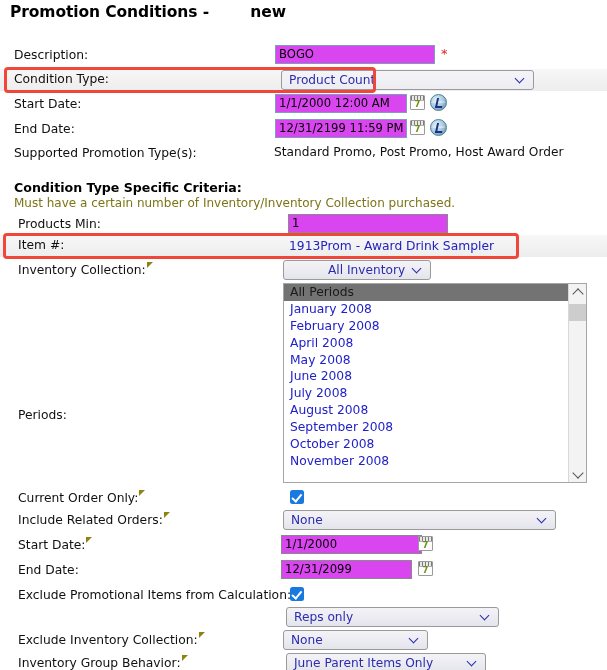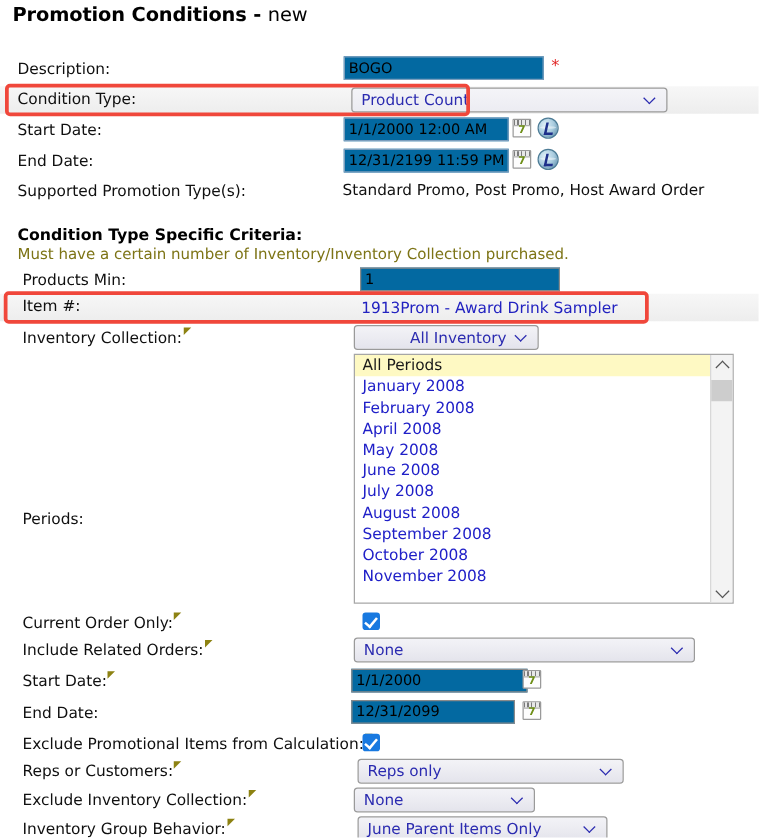--- a/index.html
+++ b/index.html
@@ -26,21 +26,21 @@
   .page-title {
     position: absolute;
     left: 10px;
     top: 3px;
     font-size: 15.5px;
     font-weight: bold;
     letter-spacing: -0.1px;
     white-space: nowrap;
   }
   .page-title .sep { font-weight: bold; }
-  .page-title .new { font-weight: normal; }
+  .page-title .new { font-weight: bold; margin-left: 36px; }
 
   
   .row {
     position: absolute;
     left: 0;
     width: 607px;
     height: 24px;
   }
   .lbl {
     position: absolute;
@@ -67,21 +67,21 @@
     width: 0; height: 0;
     border-left: 6px solid #8d8212;
     border-bottom: 6px solid transparent;
   }
 
   
   .tinput {
     position: absolute;
     box-sizing: border-box;
     height: 19px;
-    background: #0369a1;
+    background: #d946ef;
     border: 1px solid #7b9ebd;
     font-family: "DejaVu Sans", "Liberation Sans", sans-serif;
     font-size: 11.6px;
     line-height: 17px;
     padding: 0 2px 0 3px;
     color: #000;
     white-space: nowrap;
     overflow: hidden;
   }
   .tinput.plain {
@@ -145,21 +145,21 @@
   }
   .lb-item {
     font-size: 12.3px;
     line-height: 16.9px;
     height: 16.9px;
     padding-left: 6px;
     color: #2020c8;
     white-space: nowrap;
   }
   .lb-item.selected {
-    background: #fef9c3;
+    background: #737373;
     color: #1a1a1a;
   }
   .lb-scroll {
     position: absolute;
     right: 0;
     top: 0;
     bottom: 0;
     width: 17px;
     background: #f3f3f3;
     border-left: 1px solid #d8d8d8;
@@ -453,21 +453,20 @@
       <span class="num">7</span>
     </div>
   </div>
 
   <div class="row" style="top:584px;">
     <span class="lbl sub"><span>Exclude Promotional Items from Calculation:</span><span class="hint-mark"></span></span>
     <div class="cbox" style="left:290px; top:3px;"></div>
   </div>
 
   <div class="row" style="top:606px;">
-    <span class="lbl sub"><span>Reps or Customers:</span><span class="hint-mark"></span></span>
     <div class="sel" style="left:286px; top:1px; width:213px;">
       <span>Reps only</span>
       <span class="caret"></span>
     </div>
   </div>
 
   <div class="row" style="top:629px;">
     <span class="lbl sub"><span>Exclude Inventory Collection:</span><span class="hint-mark"></span></span>
     <div class="sel" style="left:283px; top:1px; width:145px;">
       <span>None</span>

